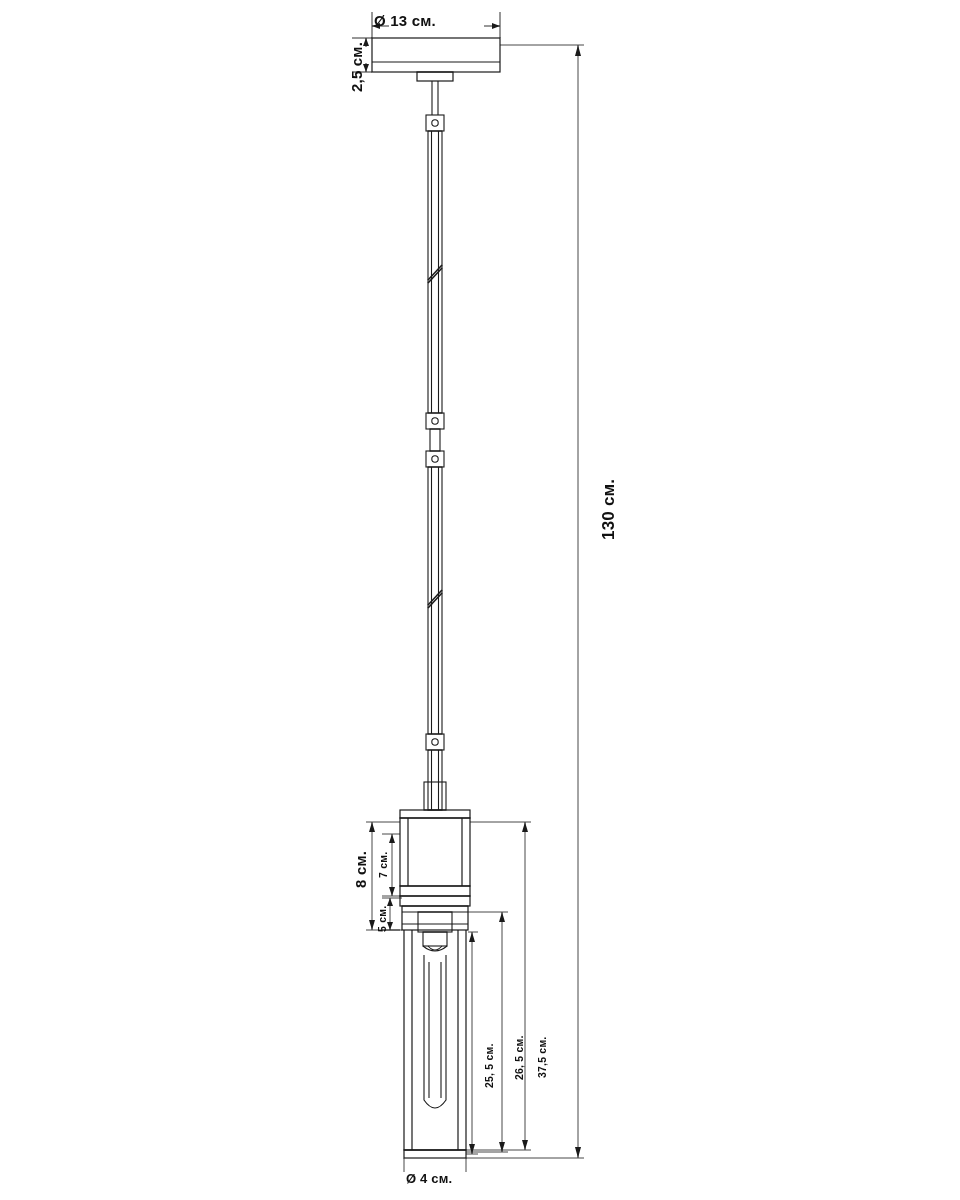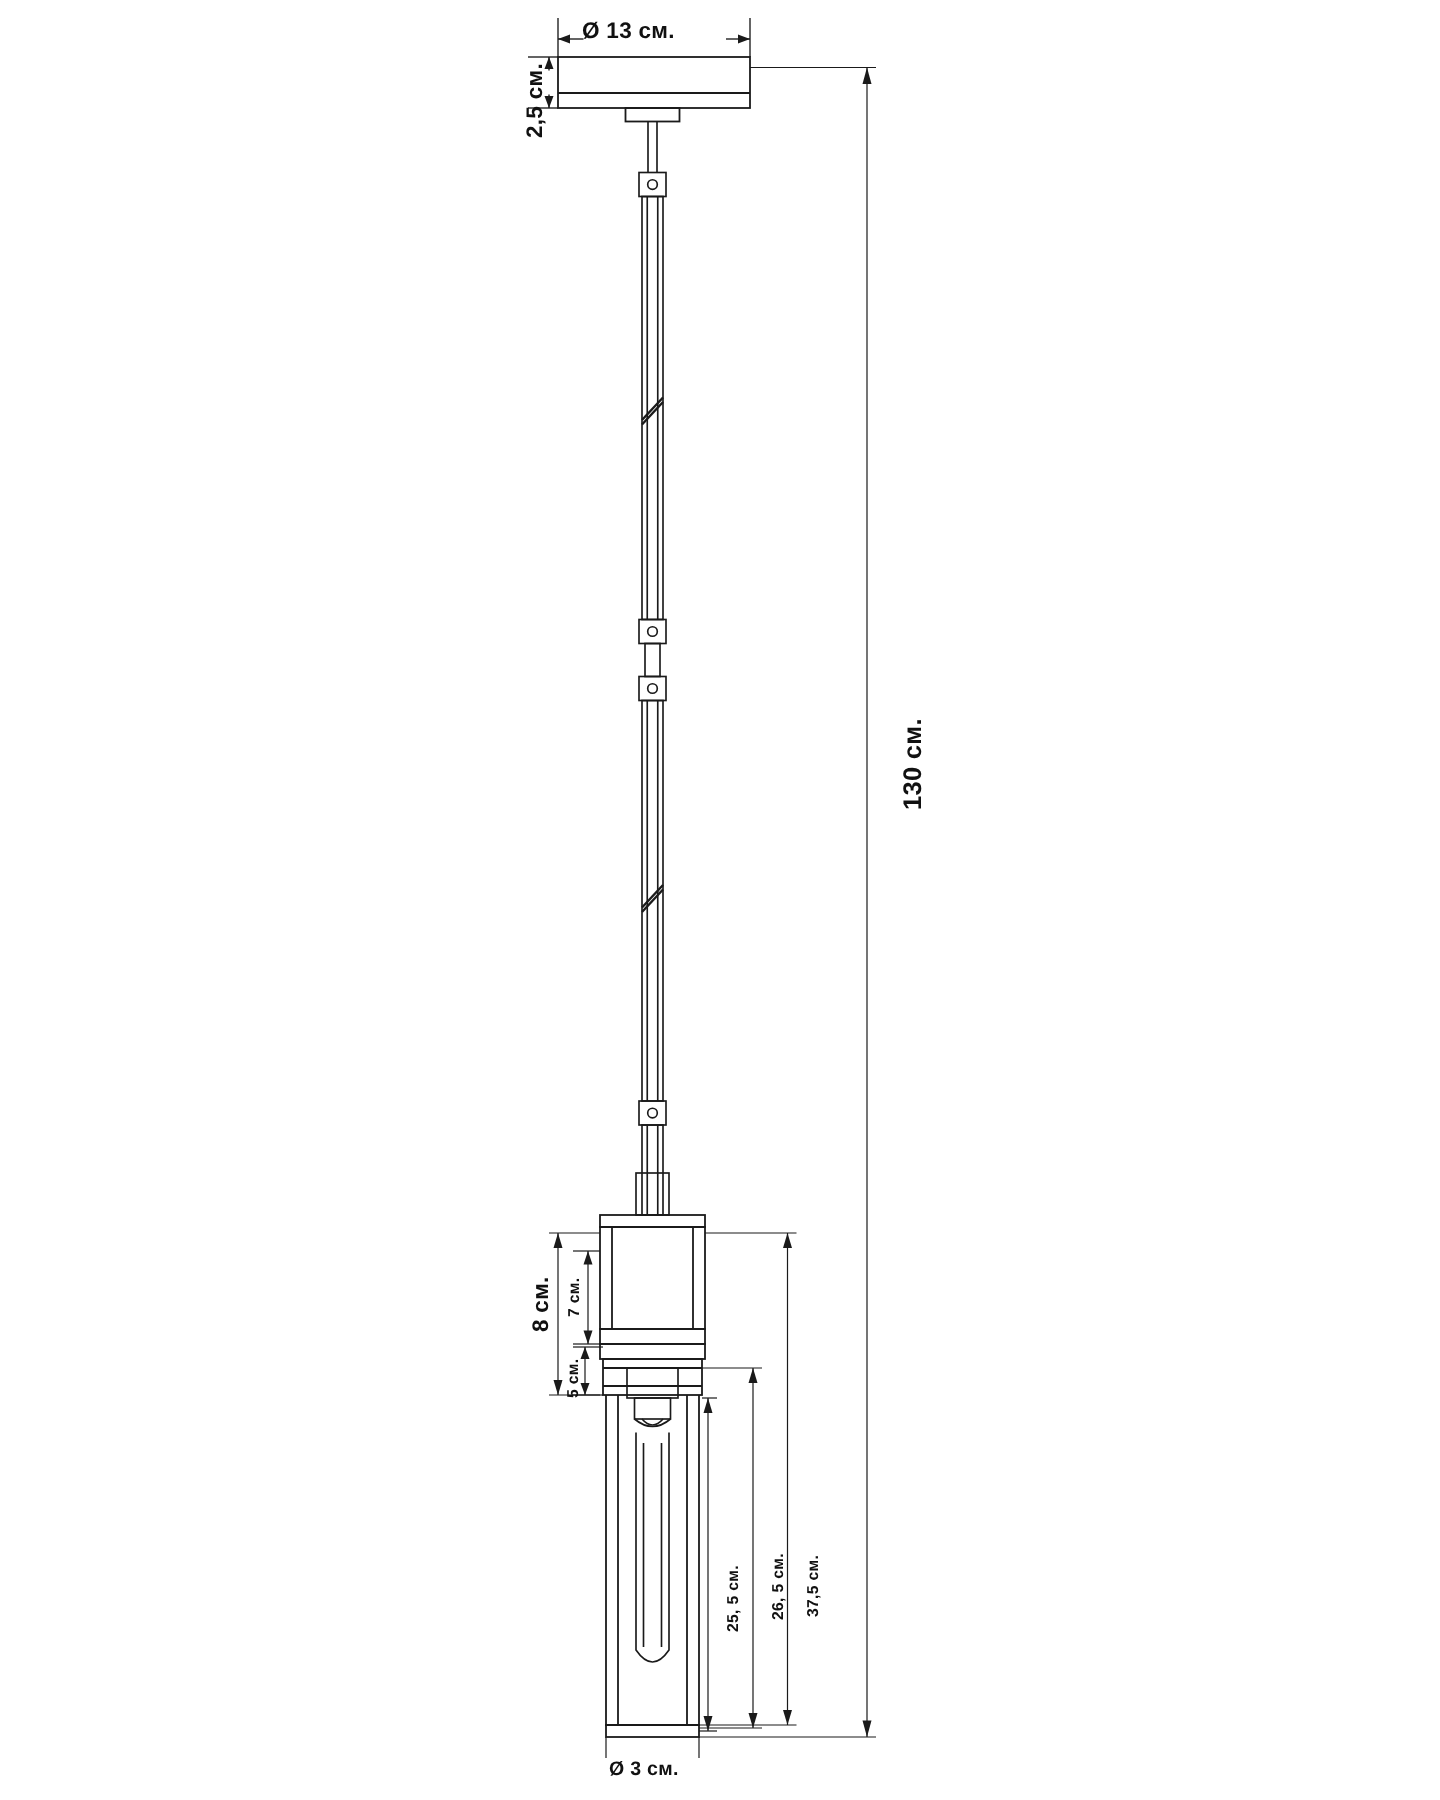--- a/index.html
+++ b/index.html
@@ -185,31 +185,31 @@
     <line x1="382" y1="930" x2="402" y2="930"></line>
     <line x1="390" y1="898" x2="390" y2="930"></line>
     <polygon points="390,898 387,906 393,906" fill="#1a1a1a" stroke="none"></polygon>
     <polygon points="390,930 387,922 393,922" fill="#1a1a1a" stroke="none"></polygon>
 
     <line x1="404" y1="1158" x2="404" y2="1172"></line>
     <line x1="466" y1="1158" x2="466" y2="1172"></line>
   </g>
 </svg>
 
-<div class="lbl d-top" style="left:388px; top:12px;">Ø 13 см.</div>
+<div class="lbl d-top" style="left:374px; top:12px;">Ø 13 см.</div>
 
 <div class="lbl d-25 lbl-rot" style="left:348px; top:92px;">2,5 см.</div>
 
 <div class="lbl d-130 lbl-rot" style="left:599px; top:540px;">130 см.</div>
 
 <div class="lbl d-8 lbl-rot" style="left:352px; top:888px;">8 см.</div>
 
 <div class="lbl d-small lbl-rot" style="left:377px; top:878px;">7 см.</div>
 
 <div class="lbl d-small lbl-rot" style="left:376px; top:932px;">5 см.</div>
 
 <div class="lbl d-small lbl-rot" style="left:536px; top:1078px;">37,5 см.</div>
 
 <div class="lbl d-small lbl-rot" style="left:513px; top:1080px;">26, 5 см.</div>
 
 <div class="lbl d-small lbl-rot" style="left:483px; top:1088px;">25, 5 см.</div>
 
-<div class="lbl d-bottom" style="left:406px; top:1171px;">Ø 3 см.</div>
+<div class="lbl d-bottom" style="left:406px; top:1171px;">Ø 4 см.</div>
 
 </body></html>

